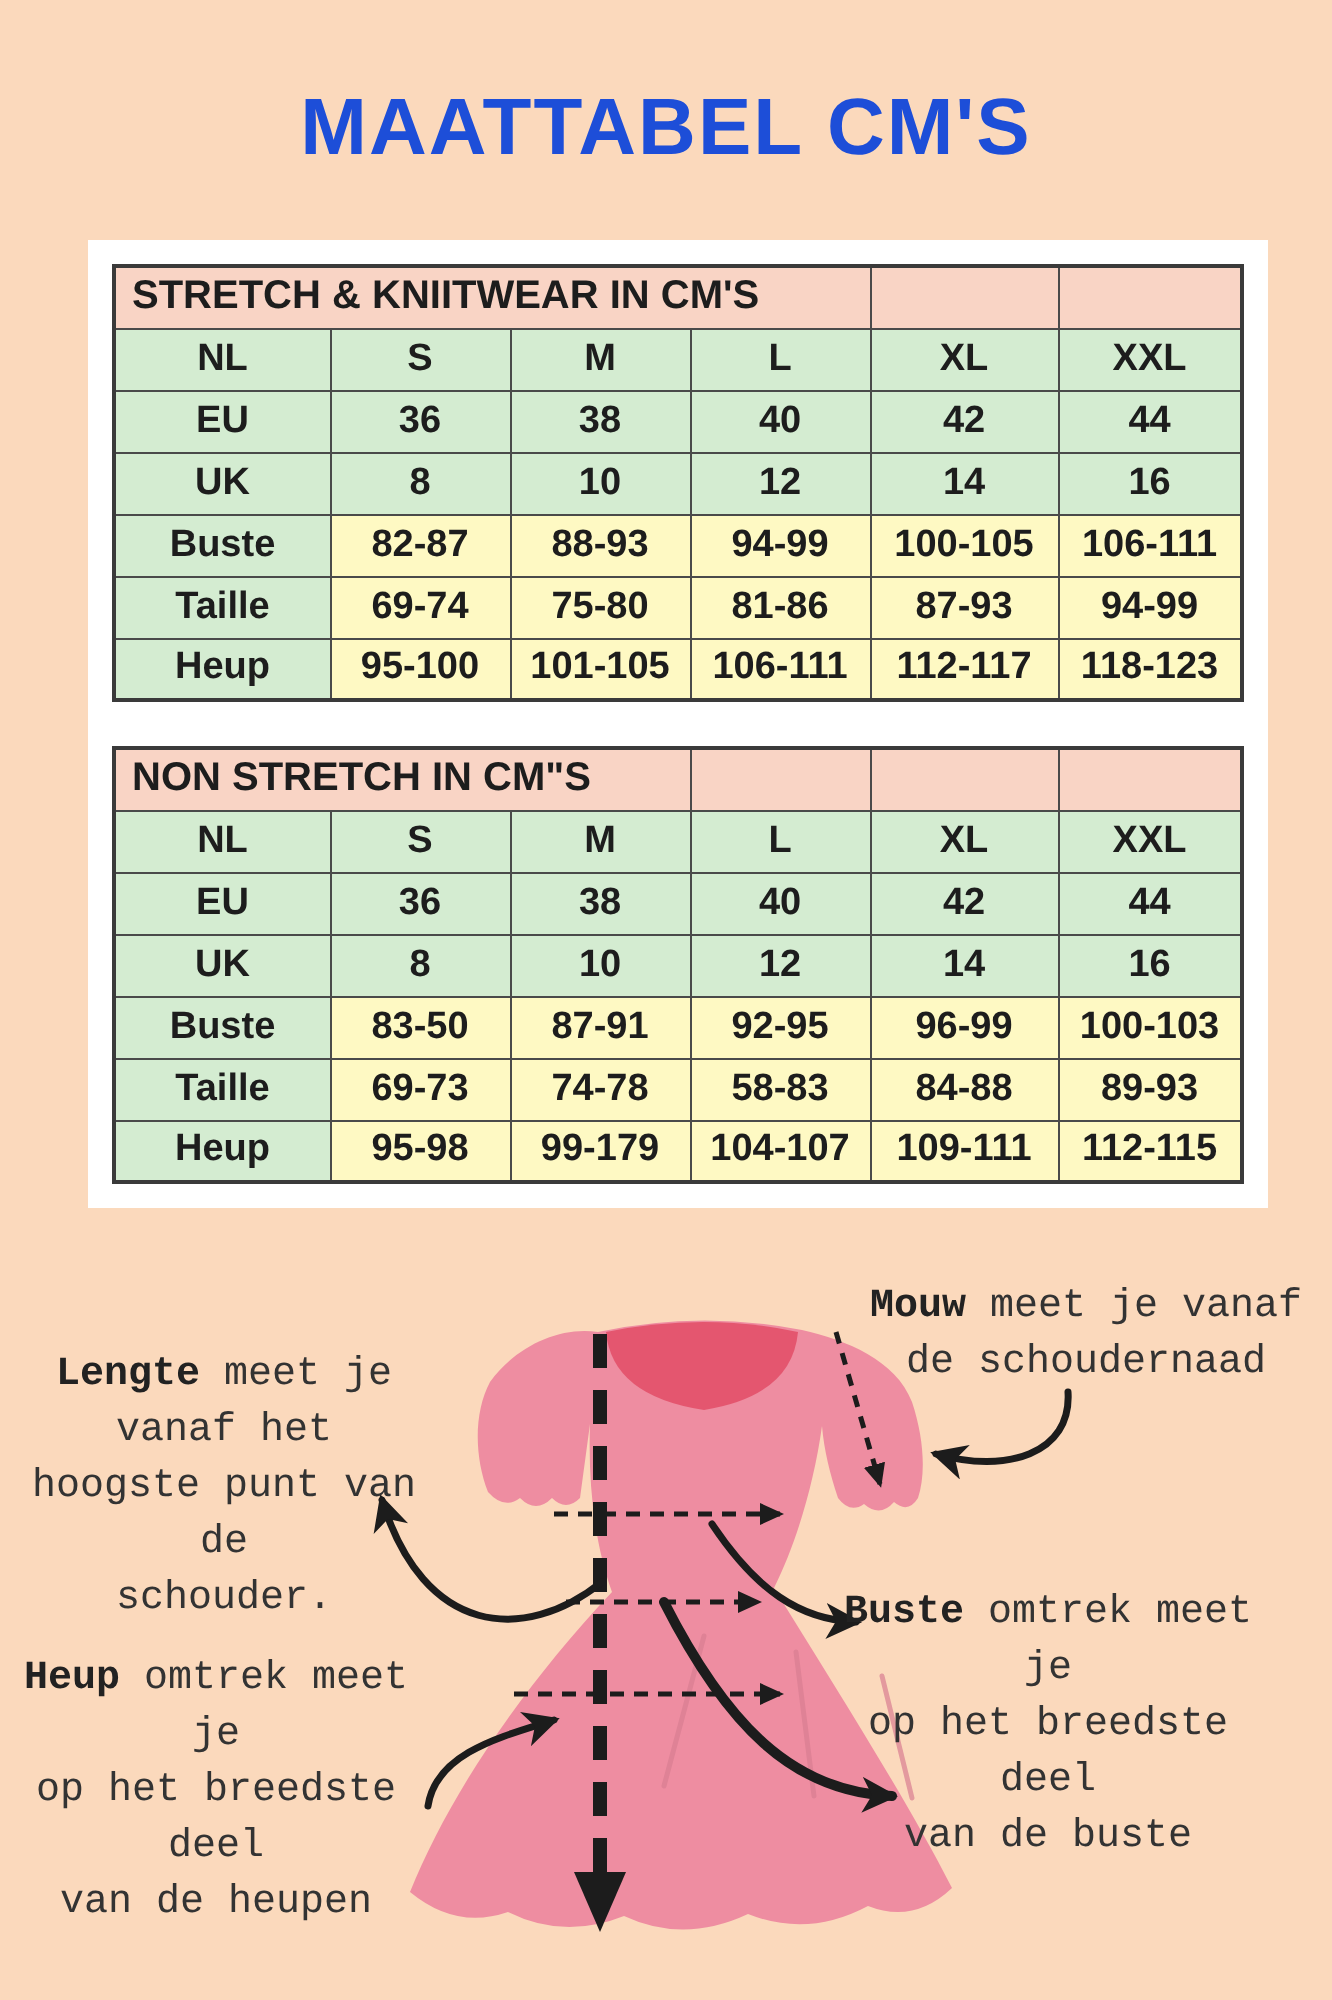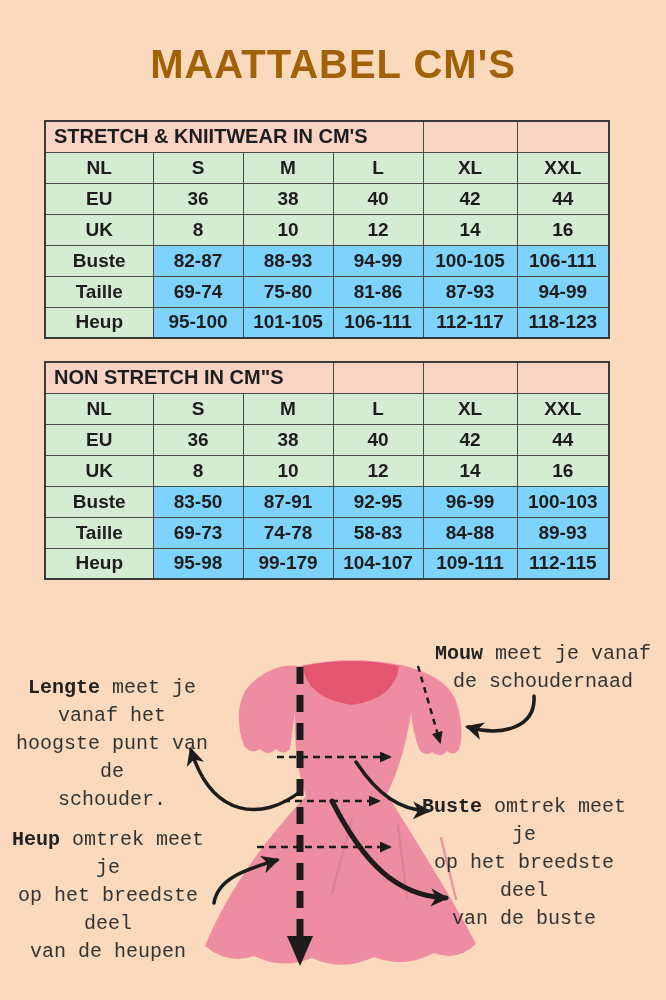--- a/index.html
+++ b/index.html
@@ -5,26 +5,26 @@
   html,body{margin:0;padding:0;}
   .page{
     position:relative;width:666px;height:1000px;
     background:#fbd9bc;overflow:hidden;
     font-family:"Liberation Sans",sans-serif;
   }
   
   .page-title{
     position:absolute;top:42px;left:0;width:100%;
     text-align:center;font-size:40px;font-weight:800;
-    letter-spacing:1px;color:#a16207;
+    letter-spacing:1px;color:#1d4ed8;
   }
   
   .panel{
     position:absolute;left:44px;width:566px;
-    background:#ffffff;padding:0;
+    background:#ffffff;padding:12px;
   }
   .panel.t1{top:120px;}
   .panel.t2{top:361px;}
   table.size-table{
     border-collapse:collapse;table-layout:fixed;width:564px;
     border:2px solid #3a3a3a;
     font-family:"Liberation Sans",sans-serif;
   }
   table.size-table td{
     height:31px;box-sizing:border-box;
@@ -35,21 +35,21 @@
   }
   td.hdr{background:#f9d4c5;}
   td.hdr.title{
     text-align:left;padding-left:8px;font-size:20px;
   }
   td.lbl{
     background:#d4ecd1;text-align:left;padding-left:8px;margin-left:39px;
   }
   td.sz{background:#d4ecd1;}
   td.val{
-    background:#7dd3fc;
+    background:#fef9c3;
     border-left-color:#ababab;border-right-color:#ababab;
   }
   
   .note{
     position:absolute;width:220px;text-align:center;
     font-size:20px;line-height:28px;color:#333;font-family:Liberation Mono, monospace;
   }
   .note b{font-weight:bold;color:#222;}
   .note .rest{white-space:pre-line;}
   .note.lengte{left:2px;top:674px;}

